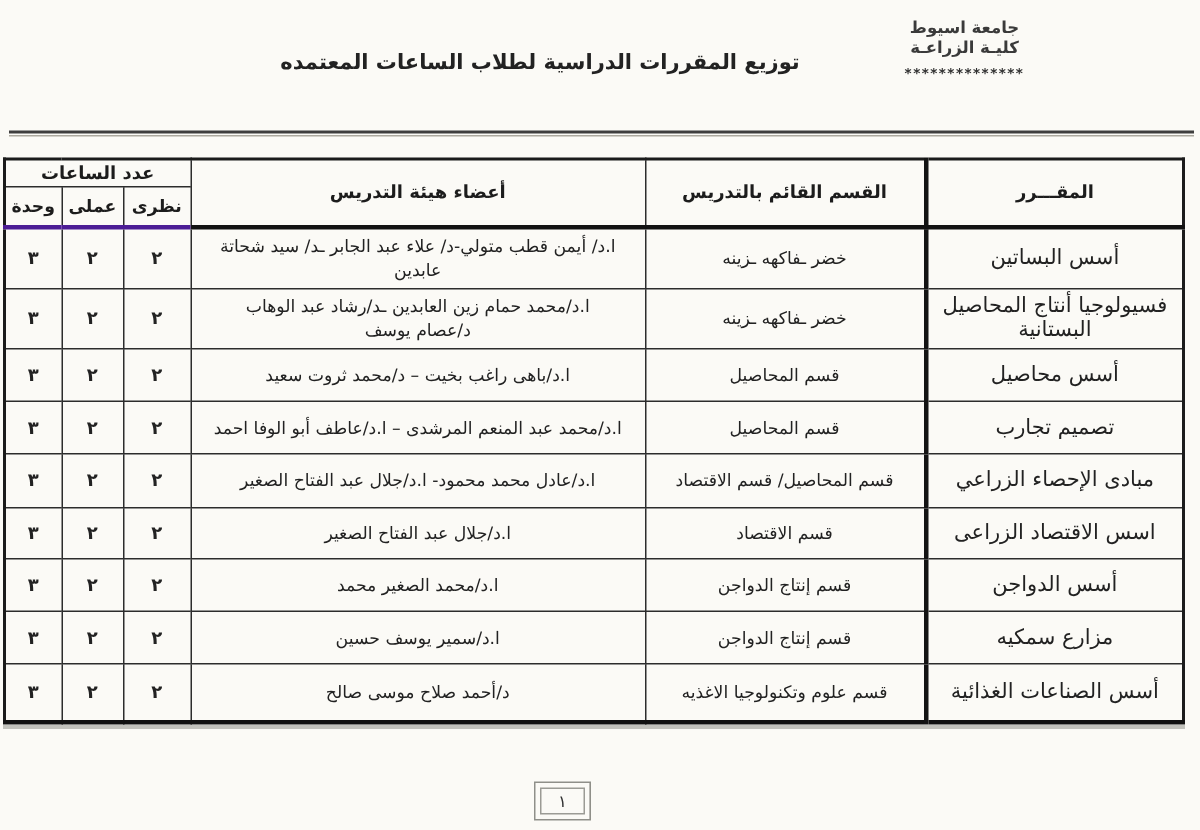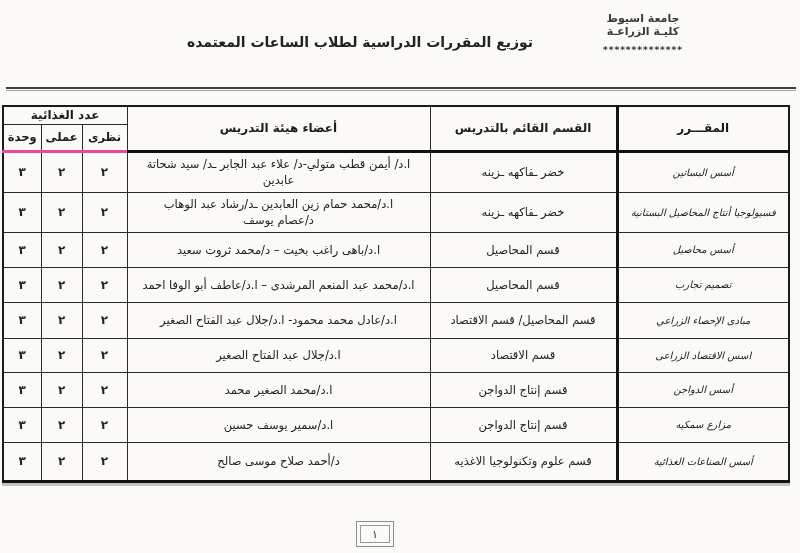--- a/index.html
+++ b/index.html
@@ -45,25 +45,25 @@
     box-shadow:0 3px 0 rgba(90,90,80,.35);
   }
   .courses th, .courses td {
     border:1px solid #2c2c2c;
     text-align:center; vertical-align:middle;
     padding:1px 4px;
     overflow:hidden;
   }
   .courses th { font-weight:bold; font-size:12px; color:#1c1c1c; }
   .h-hours { height:18px; font-size:11px; }
-  .sub-head th { height:27px; font-size:11.5px; border-bottom:3px solid #ec4899; }
+  .sub-head th { height:27px; font-size:11.5px; border-bottom:3px solid #4c1d95; }
   th.tall { border-bottom:3px solid #121212; }
   .sep-heavy { border-left:3px solid #131313 !important; }
   tbody td { font-size:11.5px; color:#222; }
-  td.c-course { font-size:10px;font-style:italic; }
+  td.c-course { font-size:14px; }
   td.c-fac div { line-height:16px; }
   td.c-num { font-weight:bold; font-size:12px; }
 
   
   .pagebox {
     position:absolute; top:521px; left:356px; width:38px; height:26px;
     border:1px solid #8f8f89;
     box-shadow:inset 0 0 0 3px #fbfaf6, inset 0 0 0 4px #9b9b95;
     display:flex; align-items:center; justify-content:center;
     font-size:11px; color:#333;
@@ -94,21 +94,21 @@
       <col style="width:303px">
       <col style="width:45px">
       <col style="width:38px">
       <col style="width:32px">
     </colgroup>
     <thead>
       <tr>
         <th rowspan="2" class="tall sep-heavy">المقـــرر</th>
         <th rowspan="2" class="tall">القسم القائم بالتدريس</th>
         <th rowspan="2" class="tall">أعضاء هيئة التدريس</th>
-        <th colspan="3" class="h-hours">عدد الغذائية</th>
+        <th colspan="3" class="h-hours">عدد الساعات</th>
       </tr>
       <tr class="sub-head">
         <th>نظرى</th>
         <th>عملى</th>
         <th>وحدة</th>
       </tr>
     </thead>
     <tbody id="table-body">
         <tr style="height: 41px;">
           <td class="c-course sep-heavy">

